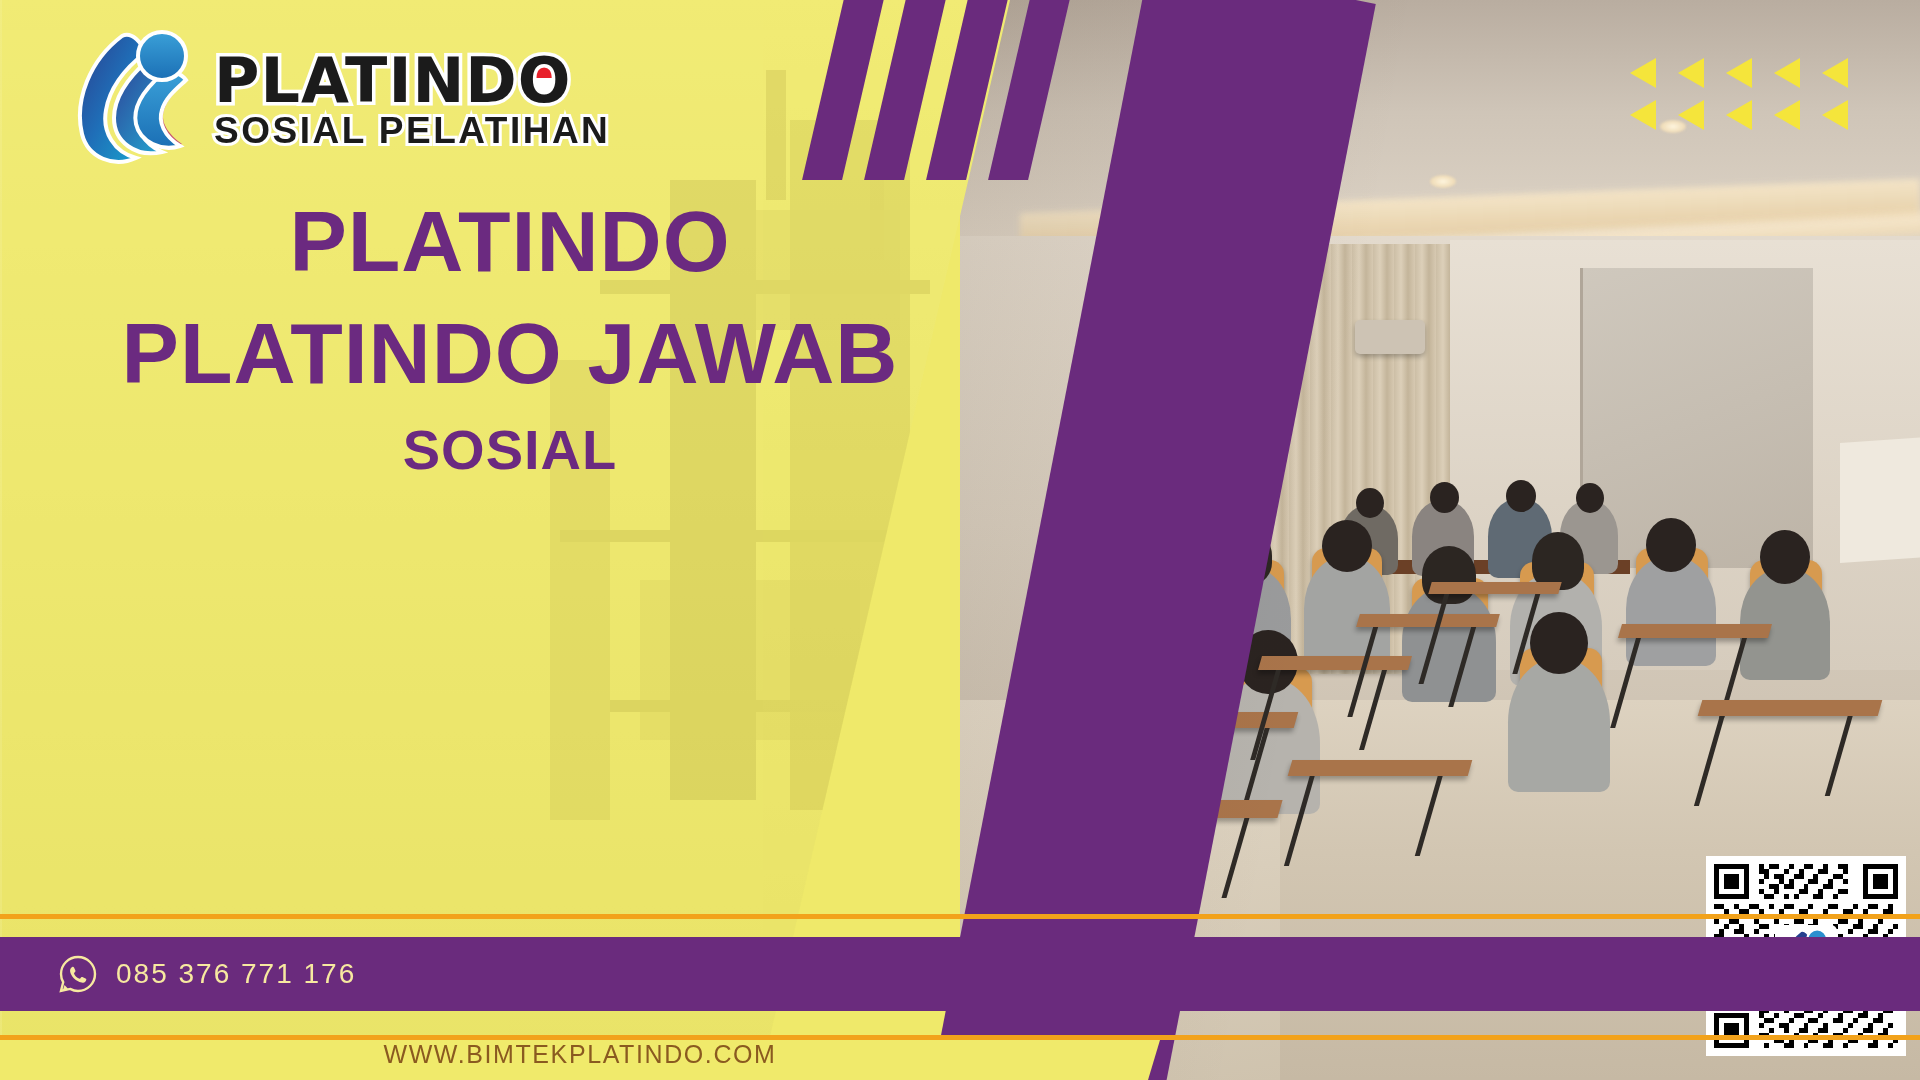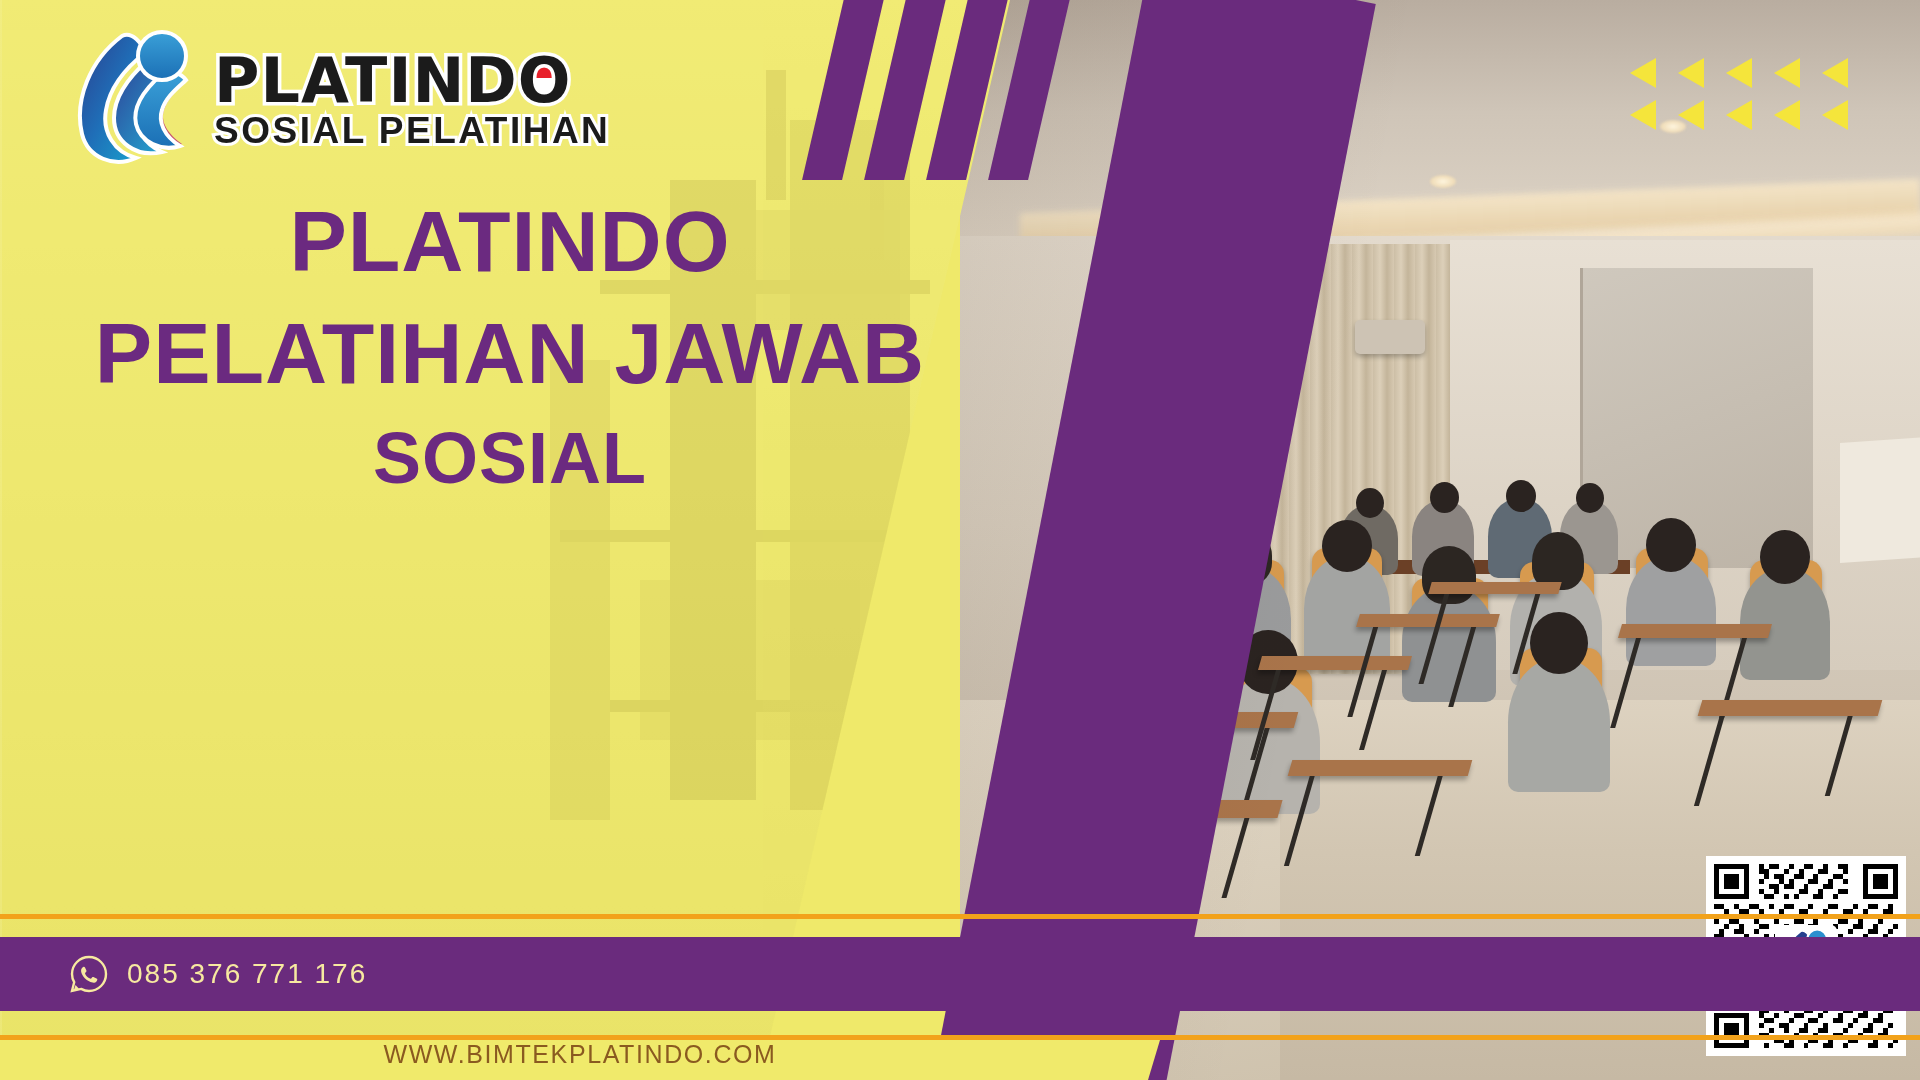--- a/index.html
+++ b/index.html
@@ -118,36 +118,36 @@
     color:#1b1b1b;line-height:1;margin-top:2px;
     -webkit-text-stroke:6px #ffffff;paint-order:stroke fill;
   }
 
   
   .title{position:absolute;left:60px;top:198px;width:900px;z-index:7;text-align:center;
          color:#6B2A80;font-weight:bold;font-family:"Liberation Sans",sans-serif;}
   .t-line{line-height:1.0;margin:0 0 26px 0;letter-spacing:1px;}
   .t1{font-size:86px;}
   .t2{font-size:86px;}
-  .t3{font-size:72px;}
+  .t3{font-size:56px;}
   .t4{font-size:86px;margin-bottom:0;}
 
   
   .qr-box{position:absolute;left:1706px;top:856px;width:200px;height:200px;z-index:8;
     background:#fff;padding:8px;box-sizing:border-box;box-shadow:0 0 0 0 rgba(0,0,0,0);}
   .qr-grid{position:relative;width:100%;height:100%;}
   .qr-logo{position:absolute;left:50%;top:50%;transform:translate(-50%,-50%);
     width:62px;height:62px;background:#fff;border-radius:6px;display:flex;align-items:center;justify-content:center;}
 
   
   .f-line{position:absolute;left:0;width:1920px;height:5px;background:#F2A21B;z-index:9;}
   .f-line.top{top:914px;}
   .f-line.bot{top:1035px;}
   .f-bar{position:absolute;left:0;top:937px;width:1920px;height:74px;background:#6A2B7D;z-index:9;}
-  .f-items{position:absolute;left:11px;top:937px;width:1330px;height:74px;z-index:10;
+  .f-items{position:absolute;left:0;top:937px;width:1330px;height:74px;z-index:10;
     display:flex;align-items:center;}
   .f-item{display:flex;align-items:center;gap:18px;}
   .f-item.wa{margin-left:58px;}
   .f-item.fb{margin-left:64px;}
   .f-item.ig{margin-left:60px;}
   .f-label{color:#F7E9A0;font-size:25px;letter-spacing:.8px;font-family:"Liberation Sans",sans-serif;}
   .f-num{color:#F7E9A0;font-size:28px;letter-spacing:2px;font-family:"Liberation Sans",sans-serif;}
   .ic{width:40px;height:40px;position:relative;flex:0 0 auto;}
   .web{position:absolute;left:0;top:1040px;width:1160px;height:40px;z-index:10;
     text-align:center;color:#8a5a20;font-size:25px;letter-spacing:1.6px;
@@ -308,21 +308,21 @@
         <span style="display:inline-block;width:42px;height:42px;border-radius:50%;overflow:hidden;
                      margin-left:-44px;margin-top:-4px;position:relative;z-index:-1;
                      background:linear-gradient(180deg,#E8202A 0 50%,#ffffff 50% 100%);"></span>
       </div>
       <div class="logo-sub">SOSIAL PELATIHAN</div>
     </div>
   </div>
 
   <div class="title">
     <div class="t-line t1">PLATINDO</div>
-    <div class="t-line t2">PELATIHAN JAWAB</div>
+    <div class="t-line t2">PLATINDO JAWAB</div>
     <div class="t-line t3">SOSIAL</div>
   </div>
 
   <div class="qr-box">
     <div class="qr-grid">
       <svg viewBox="0 0 37 37" width="184" height="184" shape-rendering="crispEdges">
         <rect width="37" height="37" fill="#fff"></rect>
         <g fill="#000">
           <path d="M0 0h7v7H0z M1 1h5v5H1z" fill="#000"></path>
           <rect x="1" y="1" width="5" height="5" fill="#fff"></rect>

